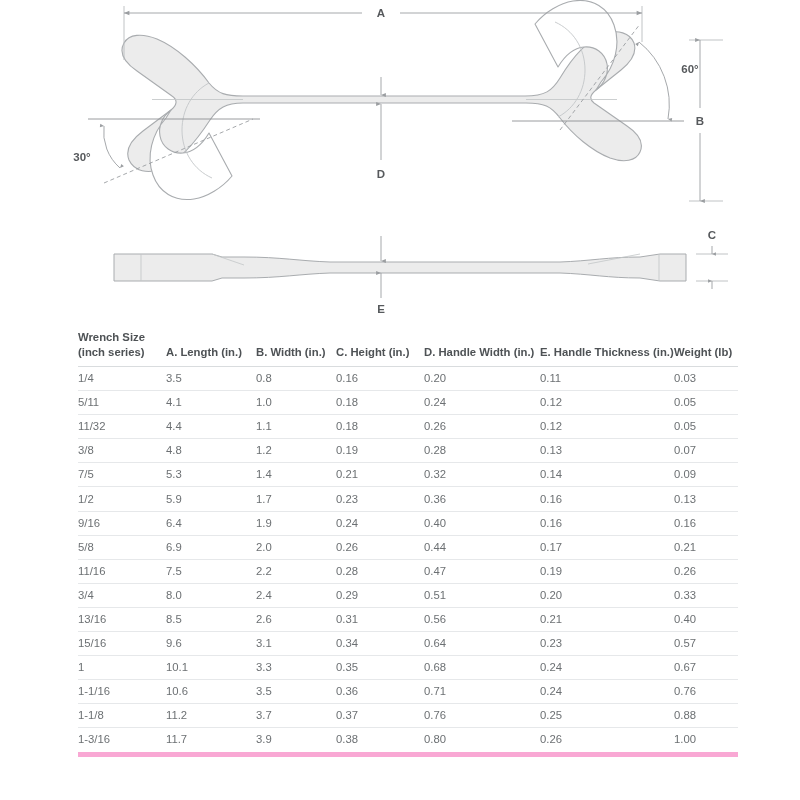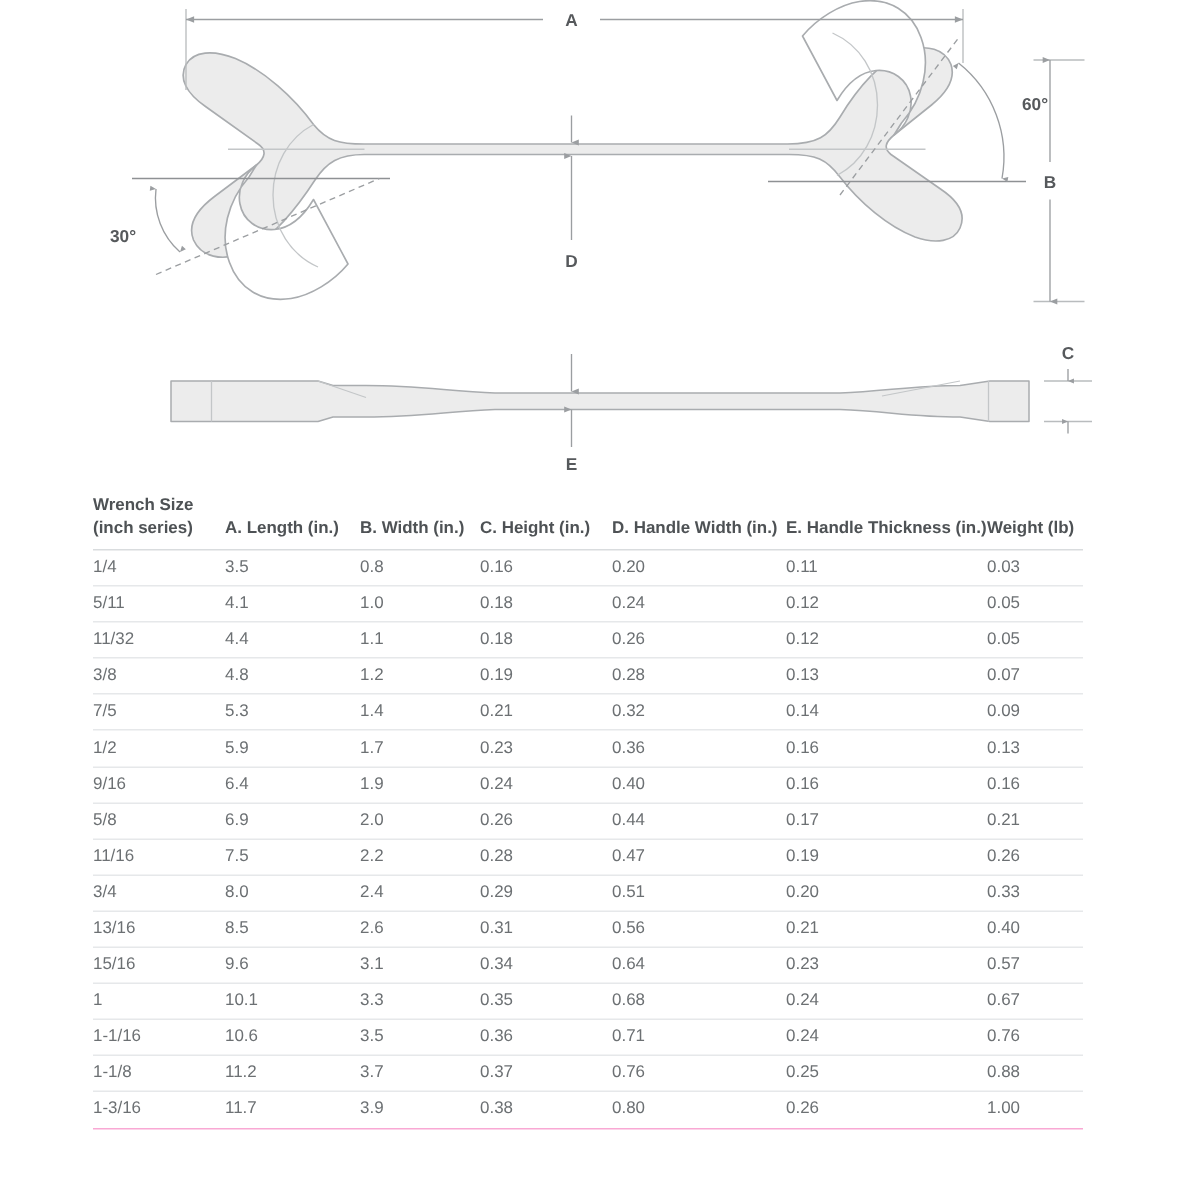--- a/index.html
+++ b/index.html
@@ -42,21 +42,21 @@
   .angle-label {
     font-family: "Liberation Sans", sans-serif;
     font-size: 11.5px;
     fill: #56595c;
     font-weight: 600;
   }
 
   
   #spec-table-wrap {
     position: absolute;
-    left: 62px;
+    left: 78px;
     top: 330px;
     width: 660px;
   }
   table#spec-table {
     border-collapse: collapse;
     width: 660px;
     table-layout: fixed;
   }
   table#spec-table th {
     text-align: left;
@@ -72,21 +72,21 @@
     text-align: left;
     font-size: 11.3px;
     font-weight: 400;
     color: #6c7073;
     padding: 5.05px 0 5.05px 0;
     border-bottom: 1px solid #e6e8ea;
     line-height: 13px;
     white-space: nowrap;
   }
   table#spec-table tr:last-child td {
-    border-bottom: 1px solid #f9a8d4;
+    border-bottom: 5px solid #f9a8d4;
   }
   .col-size    { width: 88px; }
   .col-length  { width: 90px; }
   .col-width   { width: 80px; margin-left: 16px; }
   .col-height  { width: 88px; }
   .col-hwidth  { width: 116px; }
   .col-hthick  { width: 134px; }
   .col-weight  { width: 64px; margin-left: 12px; }
   .hdr-line2 { display: block; }
 </style>

